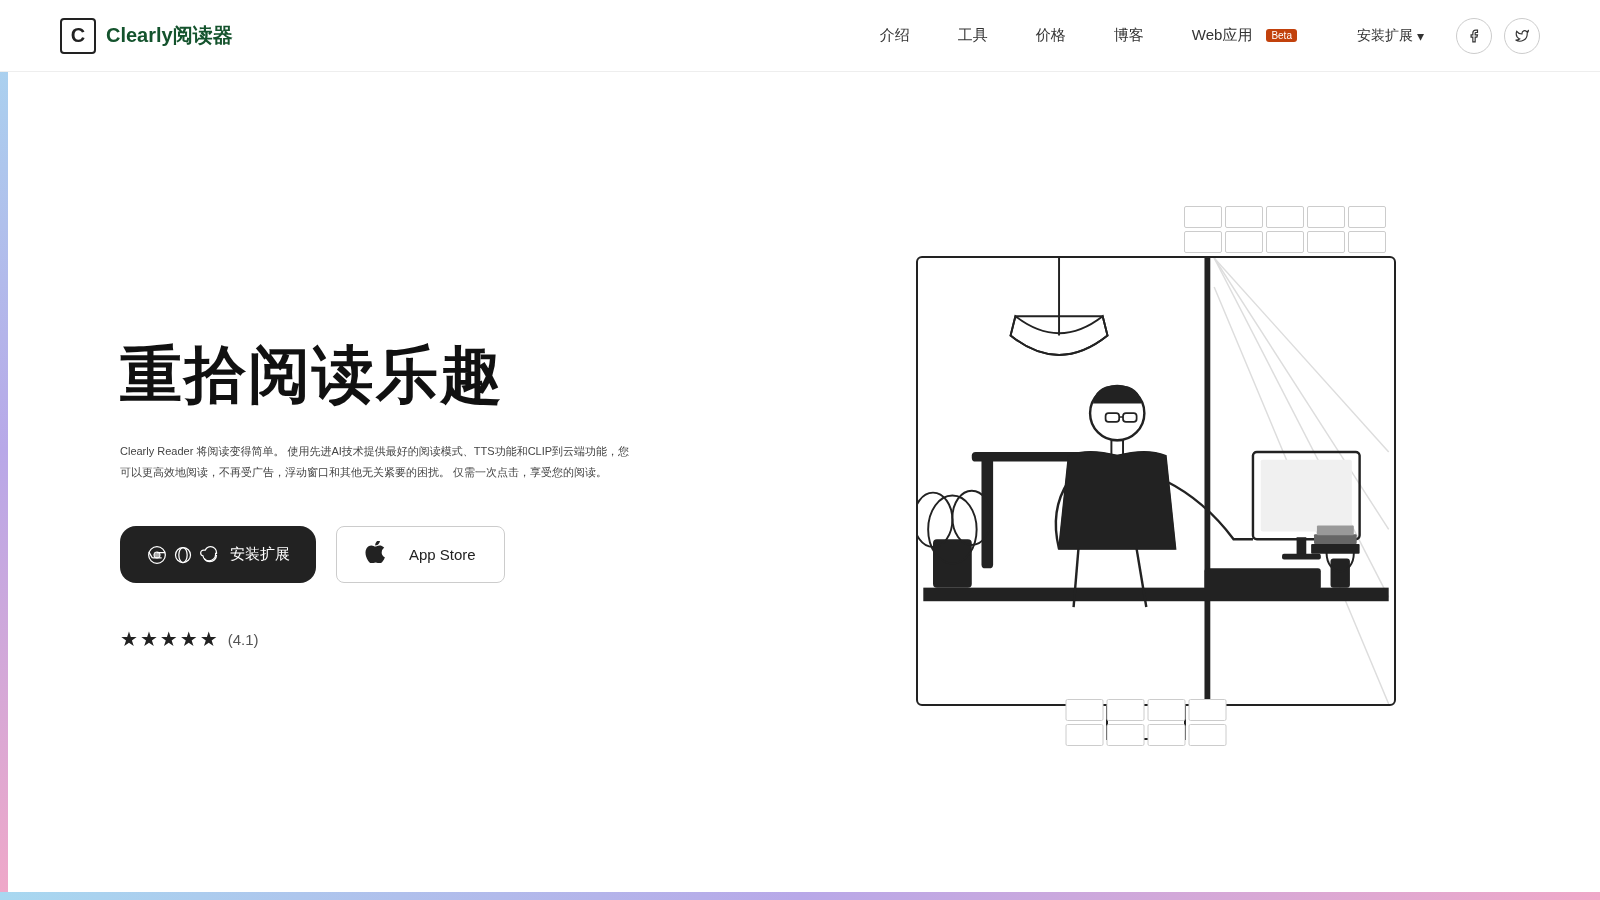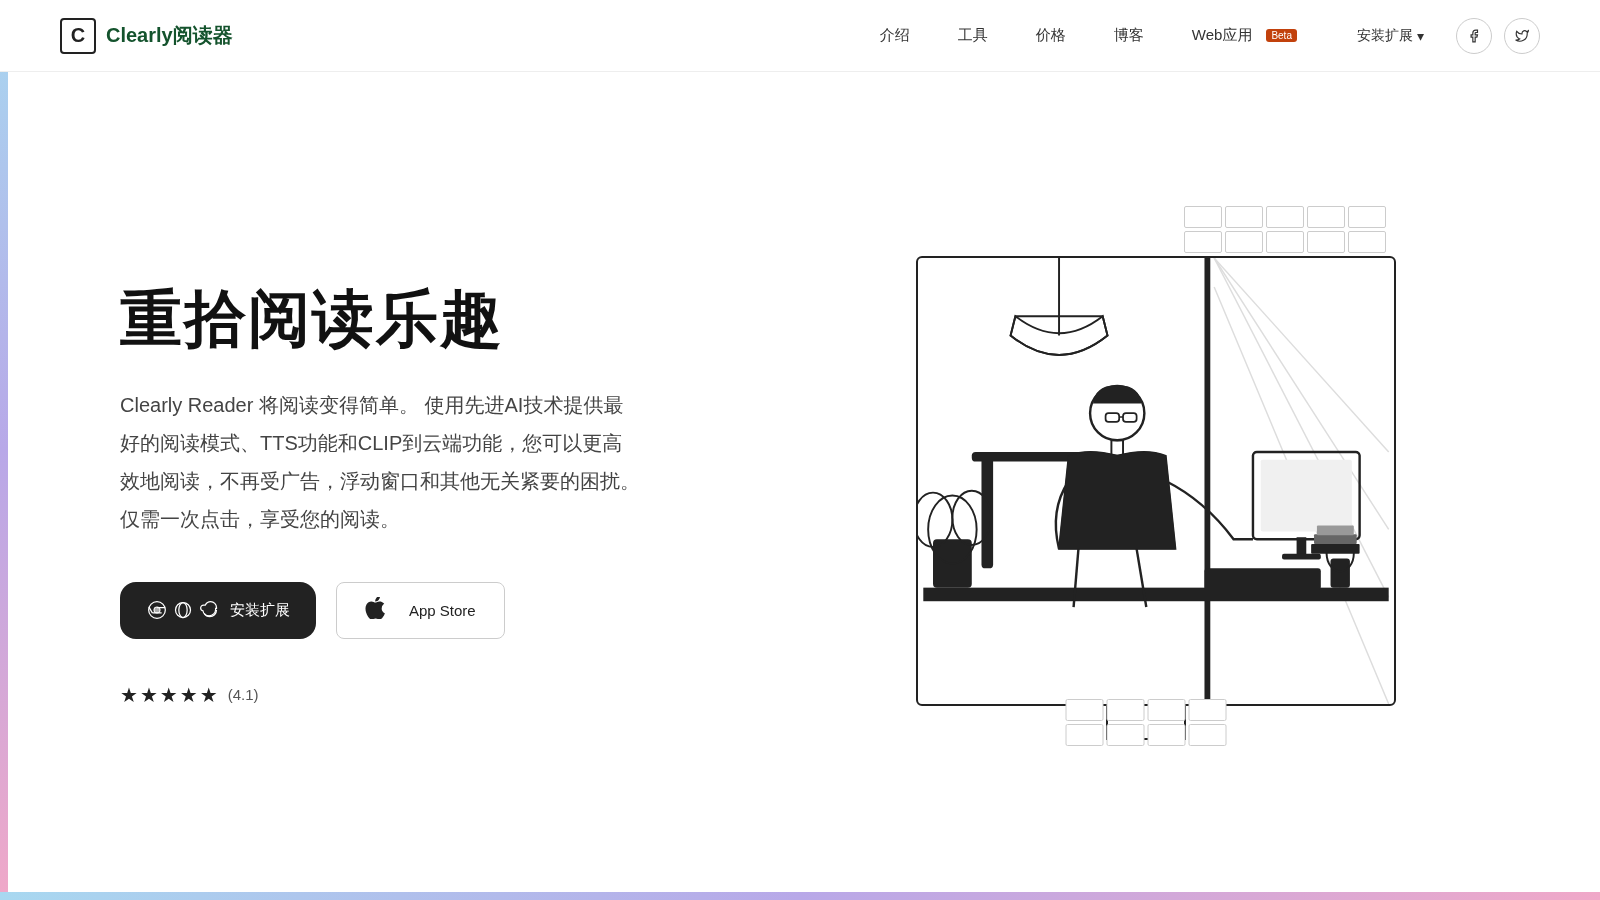--- a/index.html
+++ b/index.html
@@ -155,21 +155,21 @@
     .hero-title {
       font-size: 62px;
       font-weight: 700;
       color: #111;
       line-height: 1.1;
       margin-bottom: 32px;
       letter-spacing: 2px;
     }
 
     .hero-desc {
-      font-size: 20px;
+      font-size: 11px;
       color: #444;
       line-height: 1.9;
       margin-bottom: 44px;
       max-width: 520px;
     }
 
     .cta-buttons {
       display: flex;
       gap: 20px;
       margin-bottom: 44px;

